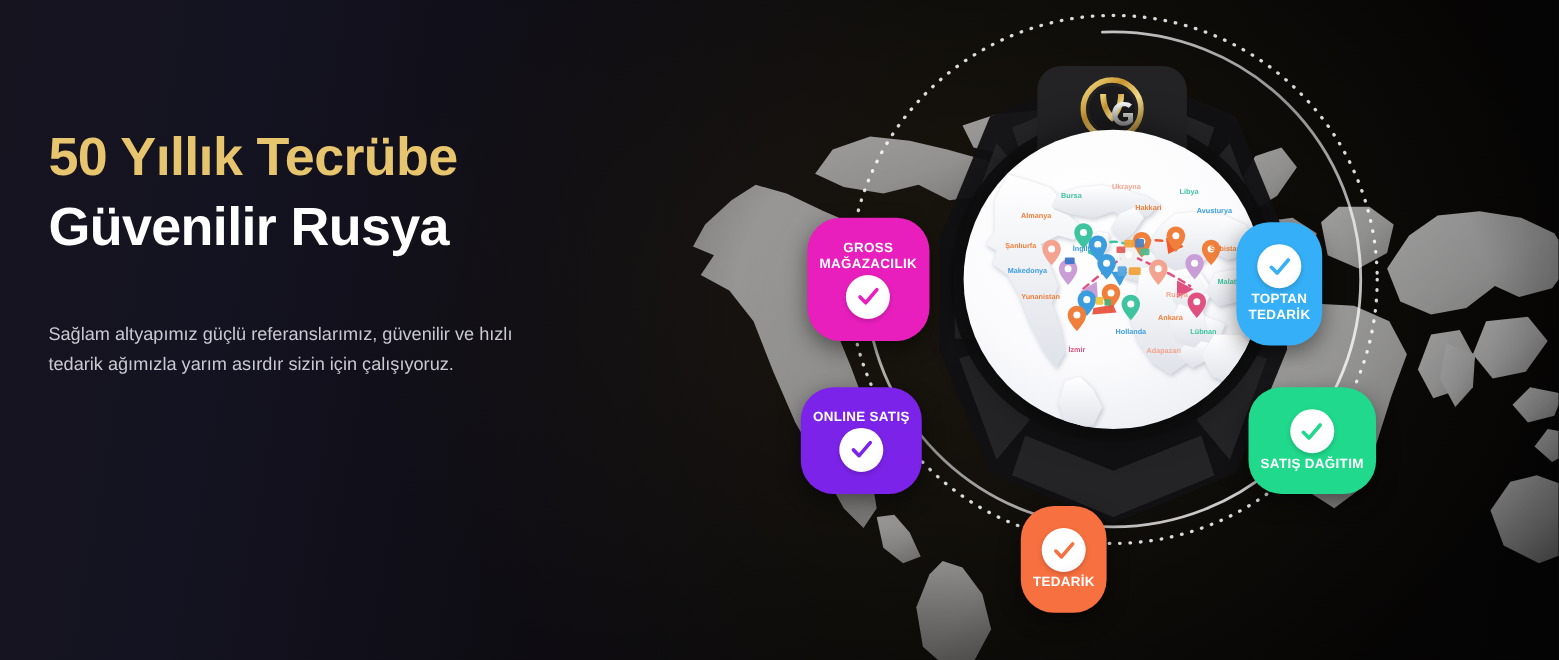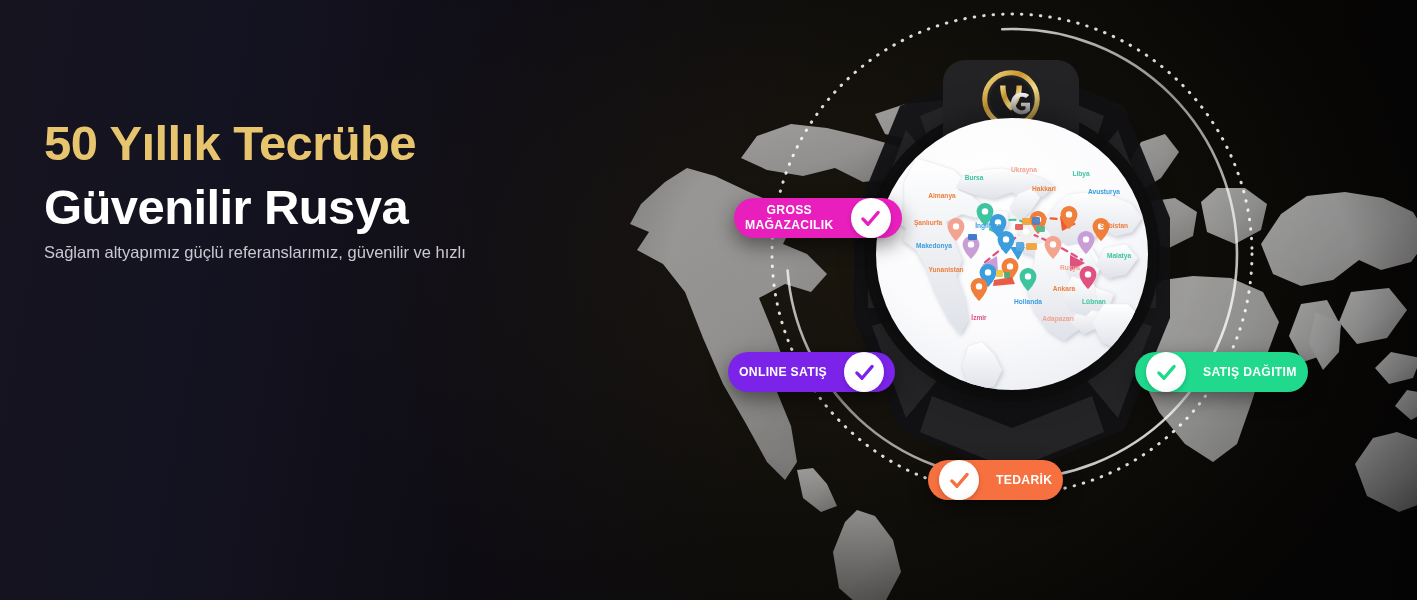--- a/index.html
+++ b/index.html
@@ -29,20 +29,21 @@
 
   
   .copy { position:absolute; left:44px; top:112px; width:580px; }
   .headline {
     font-size:49px; line-height:1.30; font-weight:bold;
     letter-spacing:-0.6px; color:#ffffff;
   }
   .headline .gold { color:#e7c56e; display:block; }
   .headline .w { color:#ffffff; display:block; }
   .subcopy {
+    margin-top:52px;
     font-size:16.5px; line-height:1.62;
     color:#c9c9d2; max-width:548px; font-weight:400;
   }
 
   
   .emblem { position:absolute; left:700px; top:22px; width:620px; height:560px; }
 
   .ring-layer { position:absolute; inset:0; }
   .ring-layer svg { width:100%; height:100%; display:block; overflow:visible; }
 
@@ -78,25 +79,26 @@
     width:272px; height:272px; border-radius:50%;
     background:radial-gradient(circle at 42% 30%, #ffffff 0%, #fbfbfd 52%, #eceef3 84%, #e3e5ec 100%);
     box-shadow:0 0 34px rgba(0,0,0,0.55);
     overflow:hidden;
   }
   .globe svg { width:100%; height:100%; display:block; }
 
   
   .badge {
     position:absolute;
-    display:flex; align-items:center; gap:17px;
+    display:flex; align-items:center; gap:2px;
     border-radius:30px;
-    padding:0 11px;
+    padding:20px 11px;
     box-shadow:0 7px 20px rgba(0,0,0,0.45);
     white-space:nowrap;
+    flex-direction:column;
   }
   .badge .lbl {
     color:#fff; font-weight:bold; font-size:12.2px;
     line-height:1.22; letter-spacing:0.3px; text-align:center;
   }
   .badge .chk {
     width:40px; height:40px; border-radius:50%; flex:0 0 40px;
     background:radial-gradient(circle at 34% 28%, #ffffff 0%, #ffffff 58%, #eef0f4 100%);
     display:flex; align-items:center; justify-content:center;
     box-shadow:0 2px 5px rgba(0,0,0,0.18);
@@ -168,20 +170,21 @@
     </svg>
   </div>
 
   <div class="copy">
     <h1 class="headline">
       <span class="gold">50 Yıllık Tecrübe</span>
       <span class="w">Güvenilir Rusya</span>
     </h1>
     <p class="subcopy">
       <span>Sağlam altyapımız güçlü referanslarımız, güvenilir ve hızlı</span><br>
+      <span>tedarik ağımızla yarım asırdır sizin için çalışıyoruz.</span>
     </p>
   </div>
 
   <div class="emblem">
 
     <div class="ring-layer">
       <svg viewBox="0 0 620 560">
         <defs>
           <linearGradient id="arcg" x1="0" y1="0" x2="1" y2="1">
             <stop offset="0" stop-color="#ffffff" stop-opacity="0.95"></stop>
@@ -399,20 +402,28 @@
 
     <div class="badge" id="badge-gross">
       <span class="lbl"><span>GROSS</span><br><span>MAĞAZACILIK</span></span>
       <span class="chk">
         <svg viewBox="0 0 24 24">
             <path d="M4 12.5 L9.4 18 L20 5.6" fill="none" stroke="#e81fbd" stroke-width="3.4" stroke-linecap="round" stroke-linejoin="round"></path>
           </svg>
       </span>
     </div>
 
+    <div class="badge" id="badge-toptan">
+      <span class="chk">
+        <svg viewBox="0 0 24 24">
+            <path d="M4 12.5 L9.4 18 L20 5.6" fill="none" stroke="#35aff7" stroke-width="3.4" stroke-linecap="round" stroke-linejoin="round"></path>
+          </svg>
+      </span>
+      <span class="lbl"><span>TOPTAN</span><br><span>TEDARİK</span></span>
+    </div>
 
     <div class="badge" id="badge-online">
       <span class="lbl">ONLINE SATIŞ</span>
       <span class="chk">
         <svg viewBox="0 0 24 24">
             <path d="M4 12.5 L9.4 18 L20 5.6" fill="none" stroke="#7c23e9" stroke-width="3.4" stroke-linecap="round" stroke-linejoin="round"></path>
           </svg>
       </span>
     </div>
 

